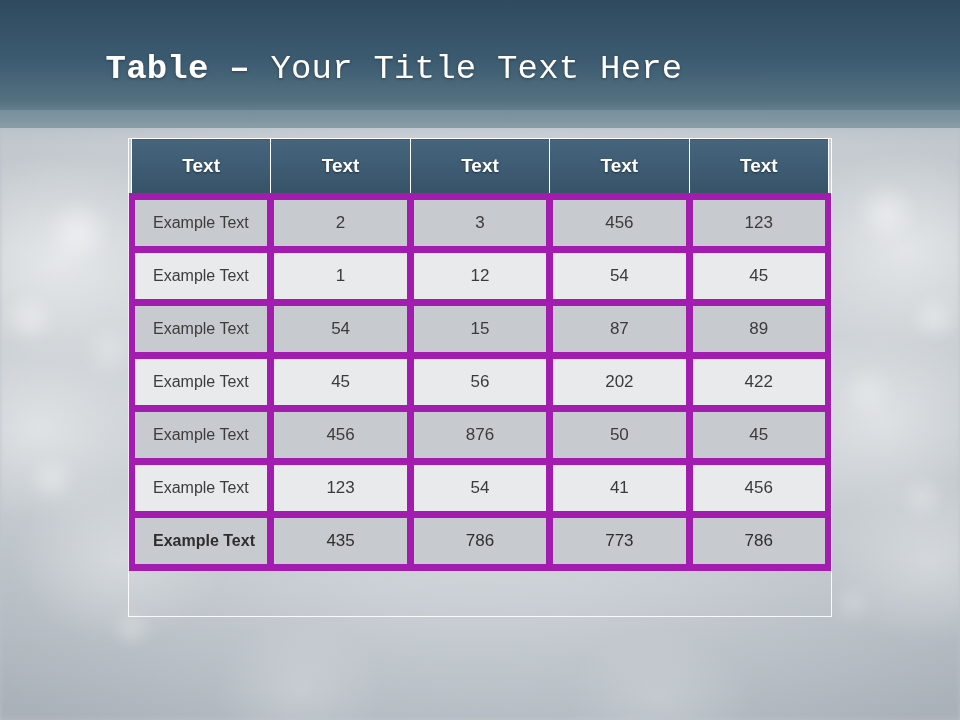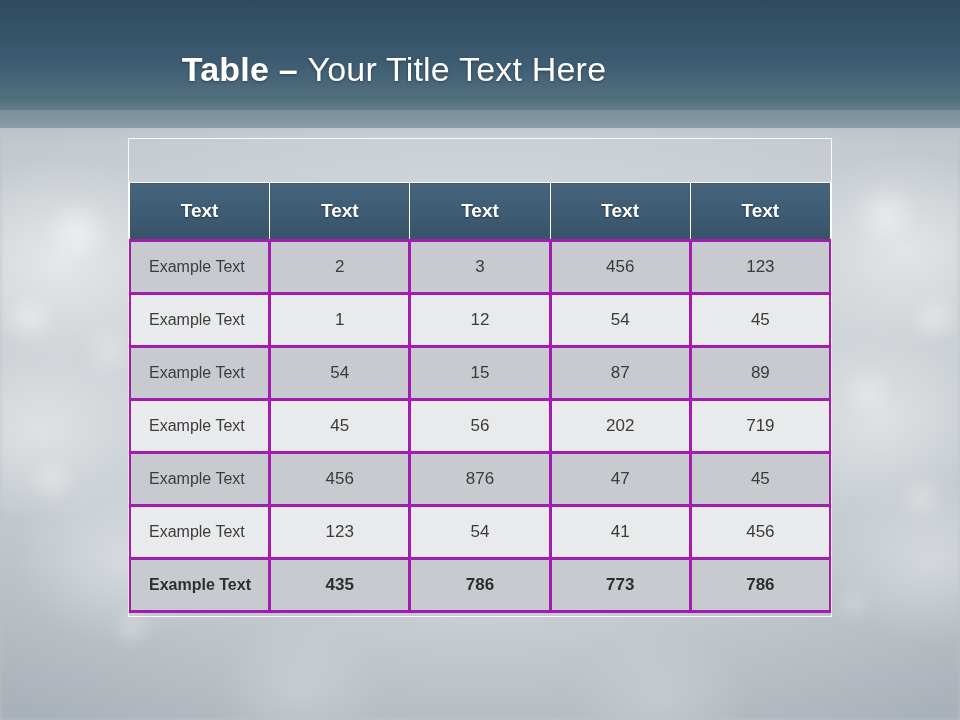--- a/index.html
+++ b/index.html
@@ -67,63 +67,63 @@
     position: absolute;
     left: 0; top: 50px;
     width: 788px;
     text-align: center;
     color: #ffffff;
     font-size: 34px;
     font-weight: 400;
     letter-spacing: 0.2px;
     text-shadow: 0 1px 3px rgba(0,0,0,0.35);
     white-space: nowrap;
+    font-family: Liberation Mono, monospace;
   }
   .title .strong { font-weight: bold; }
 
   
   .table-wrap {
     position: absolute;
     left: 128px; top: 138px;
     width: 704px;
-    margin-top: 44px;
   }
   table {
     border-collapse: collapse;
     width: 704px;
     table-layout: fixed;
   }
   th, td {
     height: 53px;
     padding: 0 12px;
     text-align: center;
     font-size: 17px;
     color: #3b3b3b;
-    border: 3px solid #a21caf;
+    border: 7px solid #a21caf;
   }
   thead th {
     height: 58px;
     background: linear-gradient(180deg, #46647b 0%, #3e5c73 50%, #365368 100%);
     color: #ffffff;
     font-size: 19px;
     font-weight: bold;
     text-shadow: 0 1px 2px rgba(0,0,0,0.45);
     border: 1px solid #ffffff;
   }
   tbody tr td:first-child {
     text-align: left;
     padding-left: 18px;
     font-size: 16px;
     color: #3c3c3c;
   }
   tbody tr.odd td { background: #c7cbd0; }
   tbody tr.even td { background: #e8eaec; }
   tbody tr.last td {
     background: #c7cbd0;
-    font-weight: bold;
+    font-weight: normal;
     color: #2e2e2e;
   }
   tbody tr.last td:first-child { font-weight: bold; }
   .table-outline {
     position: absolute;
     left: 128px; top: 138px;
     width: 704px; height: 479px;
     border: 1px solid rgba(255,255,255,0.9);
     pointer-events: none;
   }
@@ -174,27 +174,27 @@
           <td>54</td>
           <td>15</td>
           <td>87</td>
           <td>89</td>
         </tr>
         <tr class="even">
           <td>Example Text</td>
           <td>45</td>
           <td>56</td>
           <td>202</td>
-          <td>719</td>
+          <td>422</td>
         </tr>
         <tr class="odd">
           <td>Example Text</td>
           <td>456</td>
           <td>876</td>
-          <td>47</td>
+          <td>50</td>
           <td>45</td>
         </tr>
         <tr class="even">
           <td>Example Text</td>
           <td>123</td>
           <td>54</td>
           <td>41</td>
           <td>456</td>
         </tr>
         <tr class="last">

